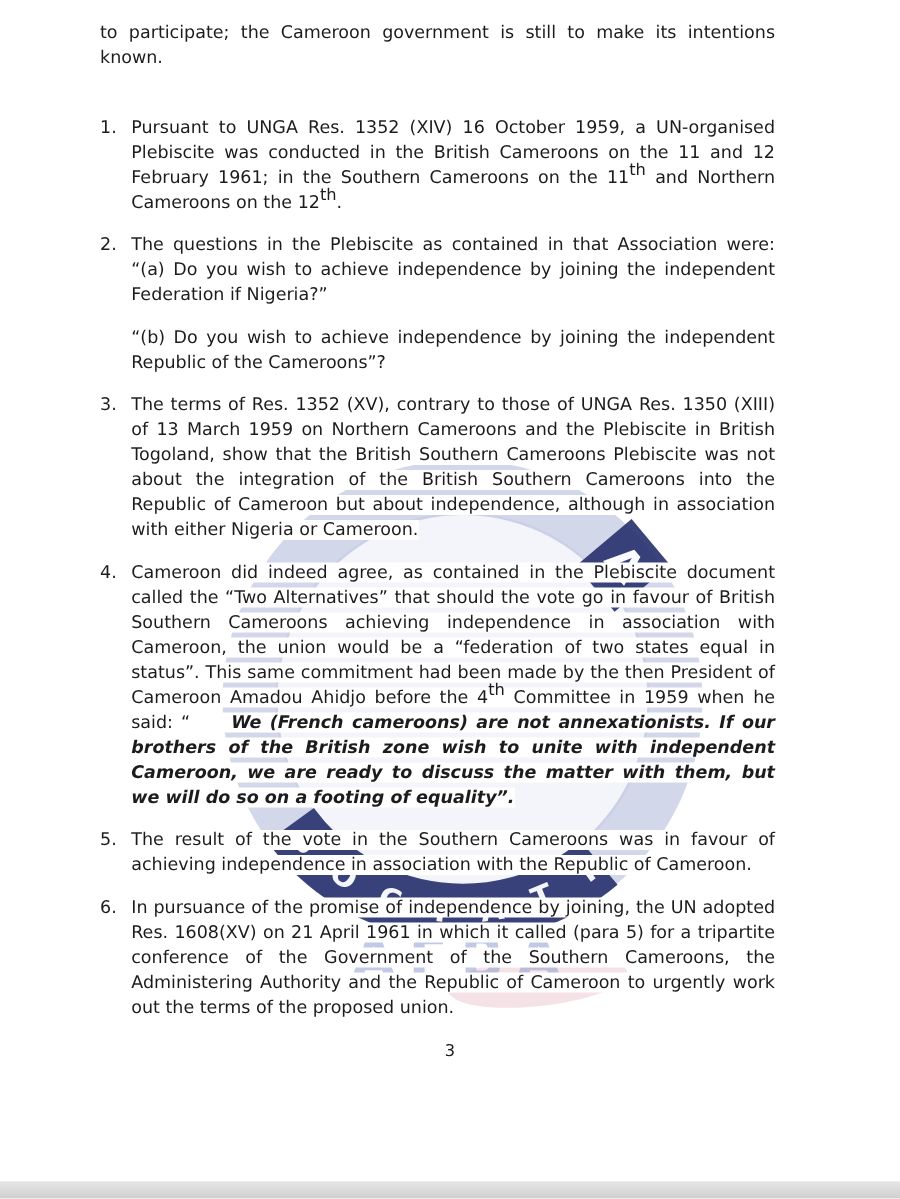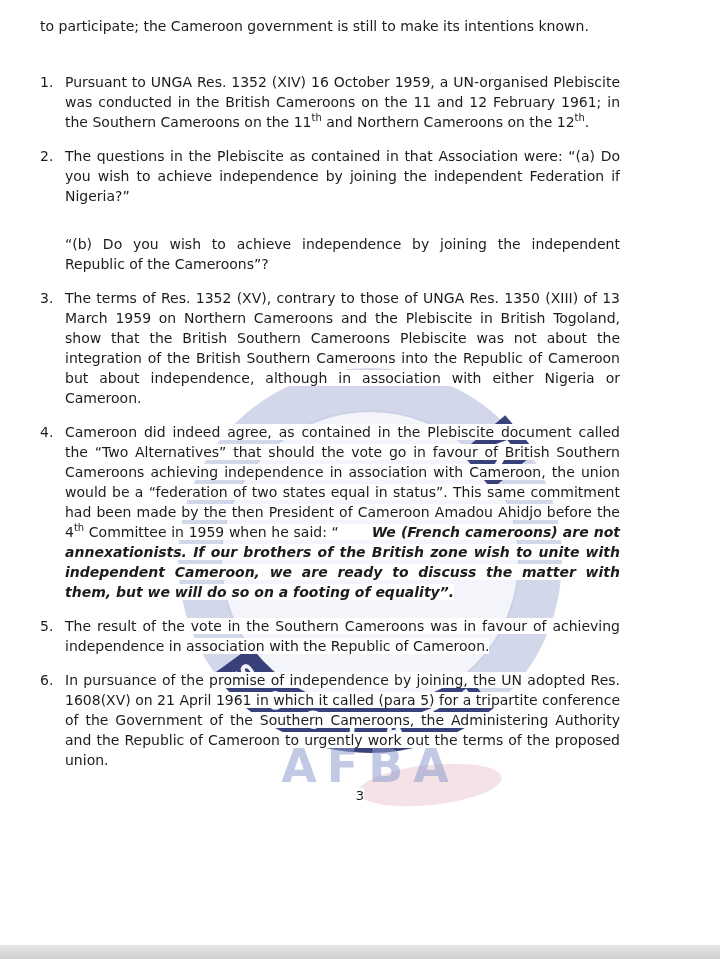--- a/index.html
+++ b/index.html
@@ -18,35 +18,35 @@
     left: 130px;
     top: 330px;
     width: 480px;
     height: 490px;
     z-index: 0;
     pointer-events: none;
   }
   .content {
     position: relative;
     z-index: 1;
-    padding: 16px 100px 0 40px;
+    padding: 16px 100px 0 80px;
     font-size: 14px;
     line-height: 20px;
     text-align: justify;
   }
   .p { margin: 0 0 13px 0; }
   .list { margin-top: 36px; }
   .li { display: flex; margin-bottom: 14px; }
   .li .num { flex: 0 0 25px; }
   .li .itext { flex: 1; text-align: justify; }
-  .li-cont { margin: 28px 0 14px 25px; text-align: justify; }
+  .li-cont { margin: 14px 0 14px 25px; text-align: justify; }
   .bg { background: #ffffff; }
   .b  { font-weight: normal; }
   .bi { font-weight: bold; font-style: italic; margin-left: 33px; }
-  sup { font-size: 10px; line-height: 0; }
+  sup { font-size: 13px; line-height: 0; }
   .pagenum {
     position: relative;
     z-index: 1;
     margin-top: 18px;
     text-align: center;
     font-size: 13px;
   }
   .bottom-strip {
     position: absolute;
     left: 0; right: 0; bottom: 0;

